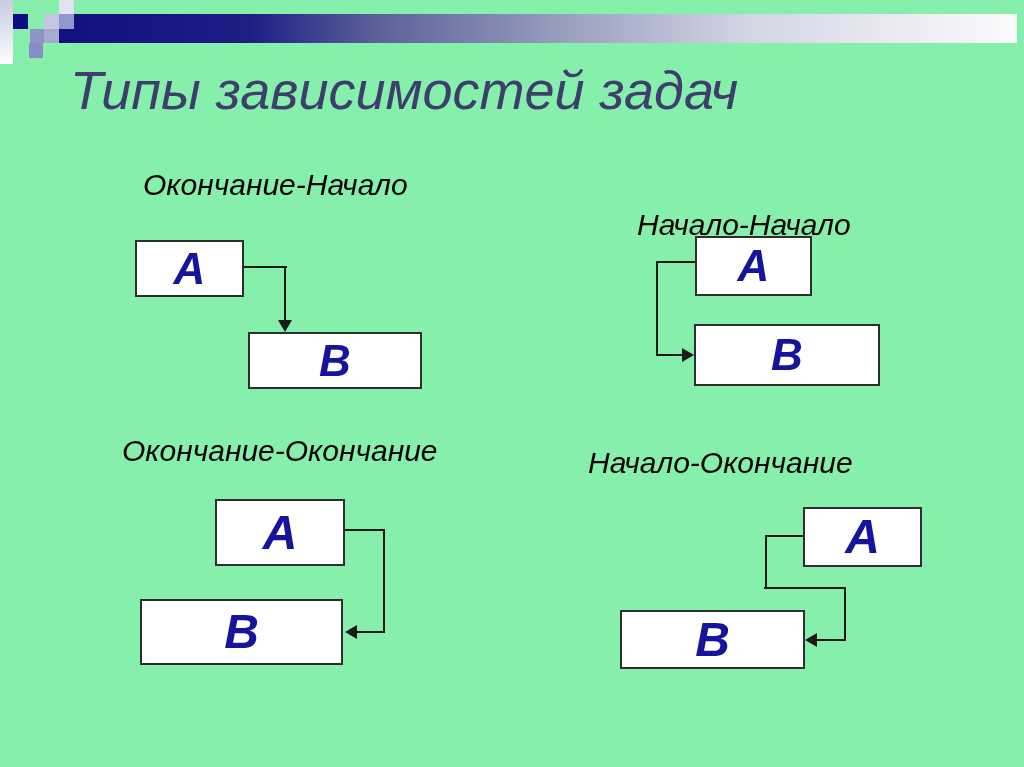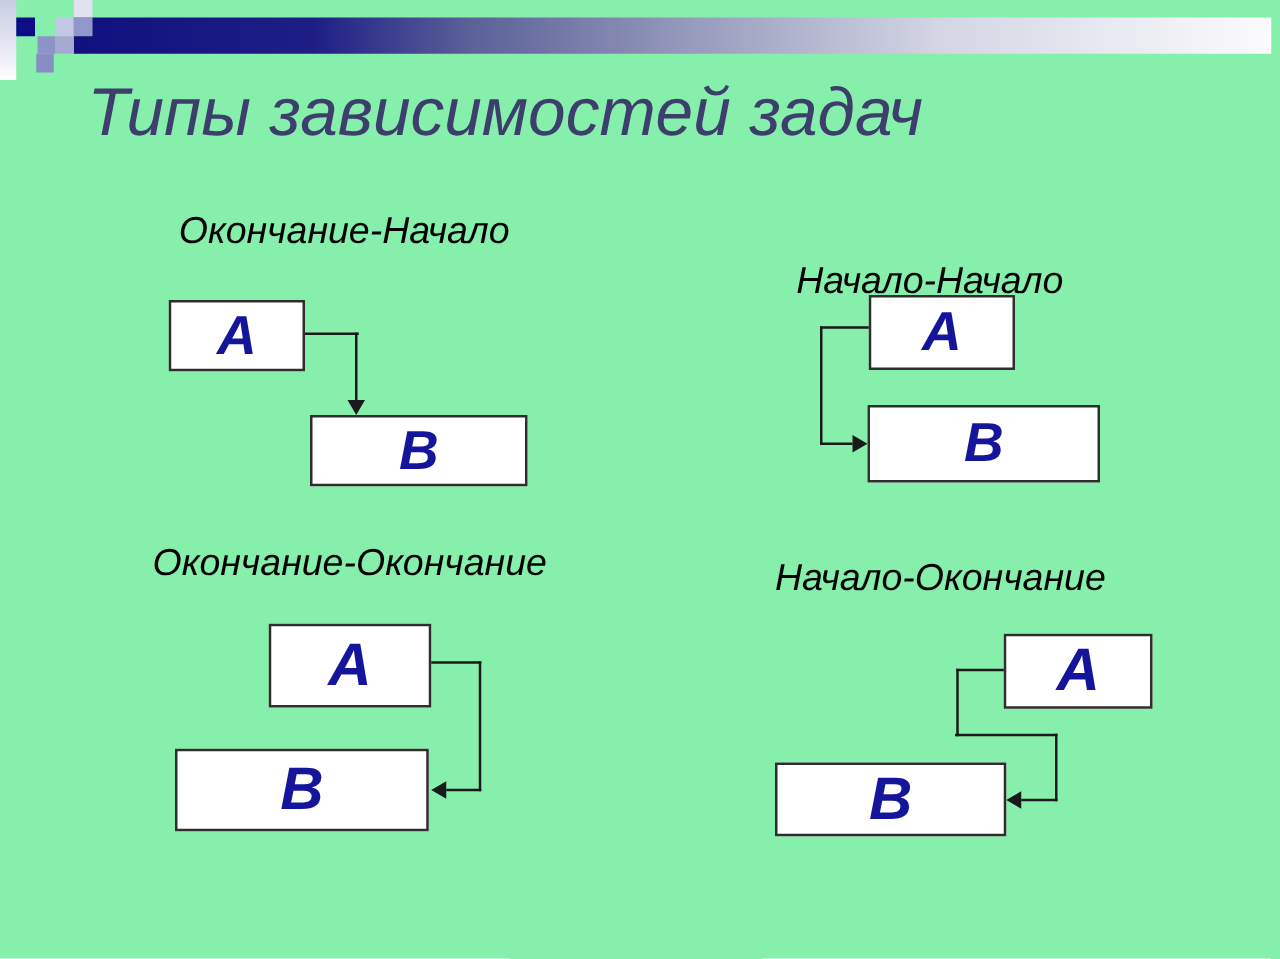--- a/index.html
+++ b/index.html
@@ -102,21 +102,21 @@
     <div class="task-box big" style="left:140px;top:599px;width:203px;height:66px;">
       <span class="task-letter">В</span>
     </div>
     <div class="line" style="left:345px;top:529px;width:40px;height:2px;"></div>
     <div class="line" style="left:383px;top:529px;width:2px;height:104px;"></div>
     <div class="line" style="left:357px;top:631px;width:28px;height:2px;"></div>
     <div class="arrow arrow-left" style="left:345px;top:625px;"></div>
   </div>
 
   <div>
-    <div class="dlabel" style="left:620px;top:446px;width:282px;">Начало-Окончание</div>
+    <div class="dlabel" style="left:588px;top:446px;width:282px;">Начало-Окончание</div>
     <div class="task-box big" style="left:803px;top:507px;width:119px;height:60px;">
       <span class="task-letter">А</span>
     </div>
     <div class="task-box big" style="left:620px;top:610px;width:185px;height:59px;">
       <span class="task-letter">В</span>
     </div>
     <div class="line" style="left:765px;top:535px;width:38px;height:2px;"></div>
     <div class="line" style="left:765px;top:535px;width:2px;height:54px;"></div>
     <div class="line" style="left:764px;top:587px;width:82px;height:2px;"></div>
     <div class="line" style="left:844px;top:587px;width:2px;height:54px;"></div>

